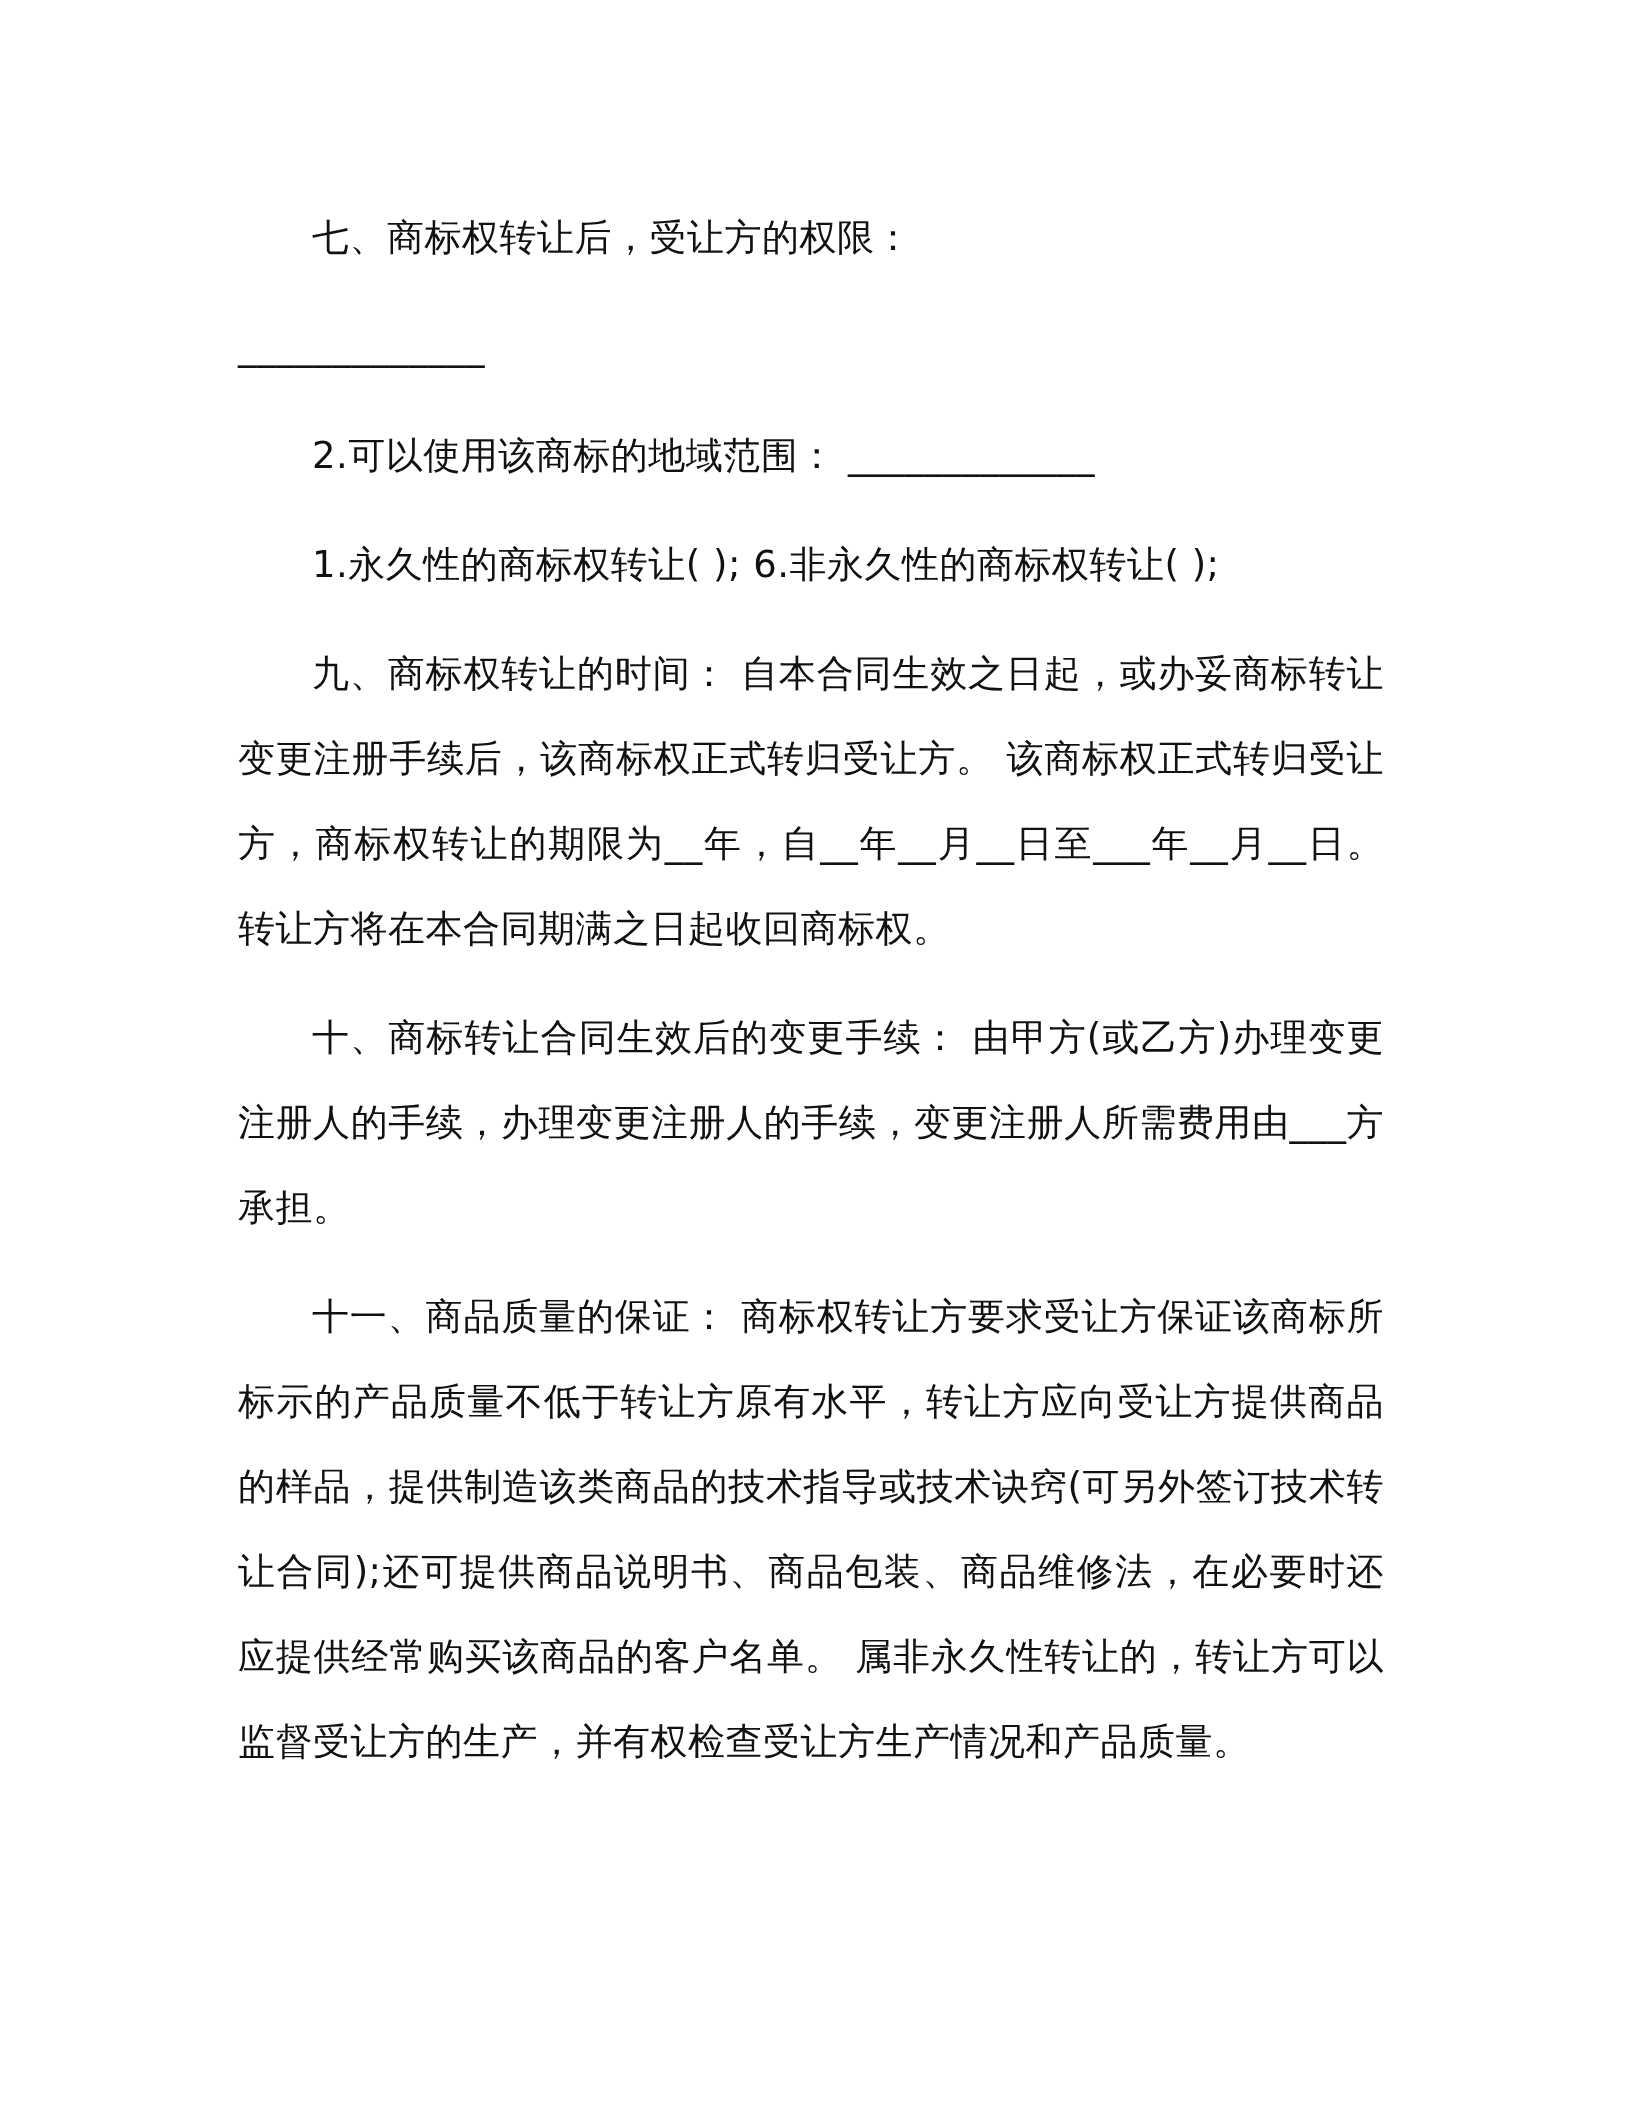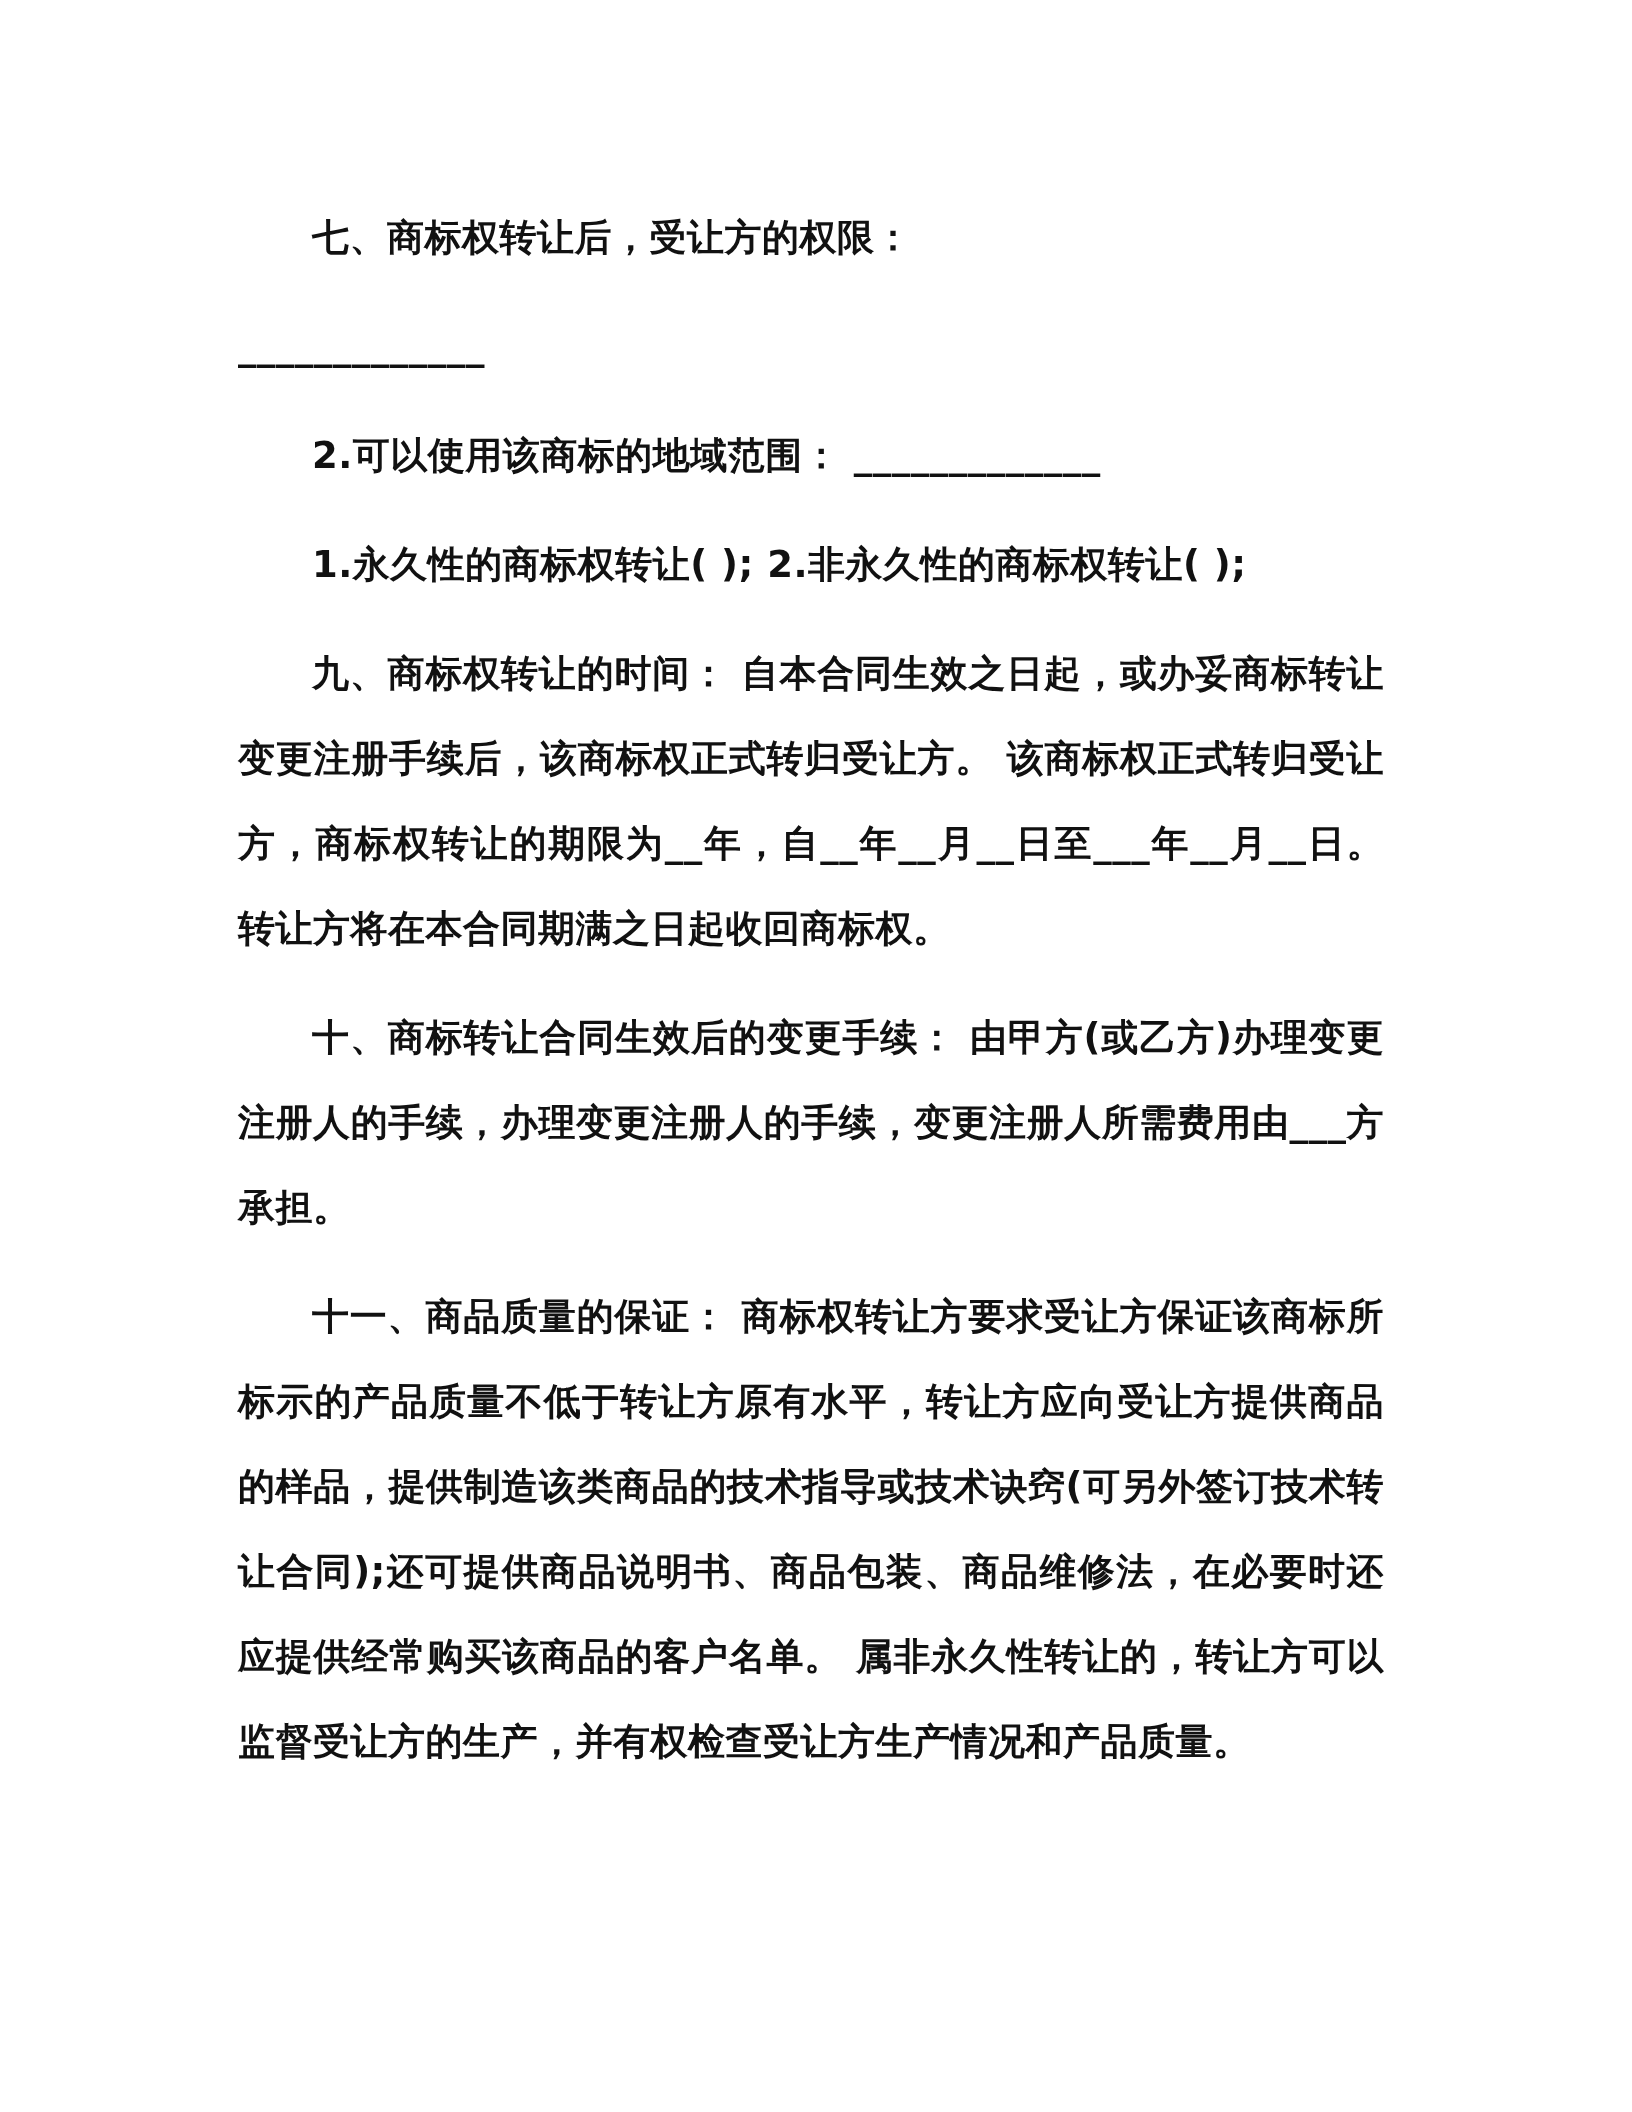--- a/index.html
+++ b/index.html
@@ -13,21 +13,21 @@
     min-height: 2112px;
     margin: 0 auto;
     background: #ffffff;
     box-sizing: border-box;
     padding: 195px 248px 150px 238px;
     font-family: "DejaVu Sans", sans-serif;
     color: #111111;
   }
   .doc p {
     font-size: 37px;
-    font-weight: 700;
+    font-weight: 400;
     line-height: 85px;
     margin: 0 0 24px 0;
     text-align: justify;
     letter-spacing: 0.5px;
     word-break: break-all;
   }
   .doc p.indent {
     text-indent: 2em;
   }
   .doc p.no-indent {
@@ -38,18 +38,18 @@
   }
 </style>
 </head>
 <body>
 
 <div class="page">
   <div class="doc">
     <p class="indent">七、商标权转让后，受让方的权限：</p>
     <p class="no-indent">_____________</p>
     <p class="indent">2.可以使用该商标的地域范围： _____________</p>
-    <p class="indent">1.永久性的商标权转让( ); 2.非永久性的商标权转让( );</p>
+    <p class="indent">1.永久性的商标权转让( ); 6.非永久性的商标权转让( );</p>
     <p class="indent">九、商标权转让的时间： 自本合同生效之日起，或办妥商标转让变更注册手续后，该商标权正式转归受让方。 该商标权正式转归受让方，商标权转让的期限为__年，自__年__月__日至___年__月__日。 转让方将在本合同期满之日起收回商标权。</p>
     <p class="indent">十、商标转让合同生效后的变更手续： 由甲方(或乙方)办理变更注册人的手续，办理变更注册人的手续，变更注册人所需费用由___方承担。</p>
     <p class="indent">十一、商品质量的保证： 商标权转让方要求受让方保证该商标所标示的产品质量不低于转让方原有水平，转让方应向受让方提供商品的样品，提供制造该类商品的技术指导或技术诀窍(可另外签订技术转让合同);还可提供商品说明书、商品包装、商品维修法，在必要时还应提供经常购买该商品的客户名单。 属非永久性转让的，转让方可以监督受让方的生产，并有权检查受让方生产情况和产品质量。</p>
   </div>
 </div>
 
 </body></html>

